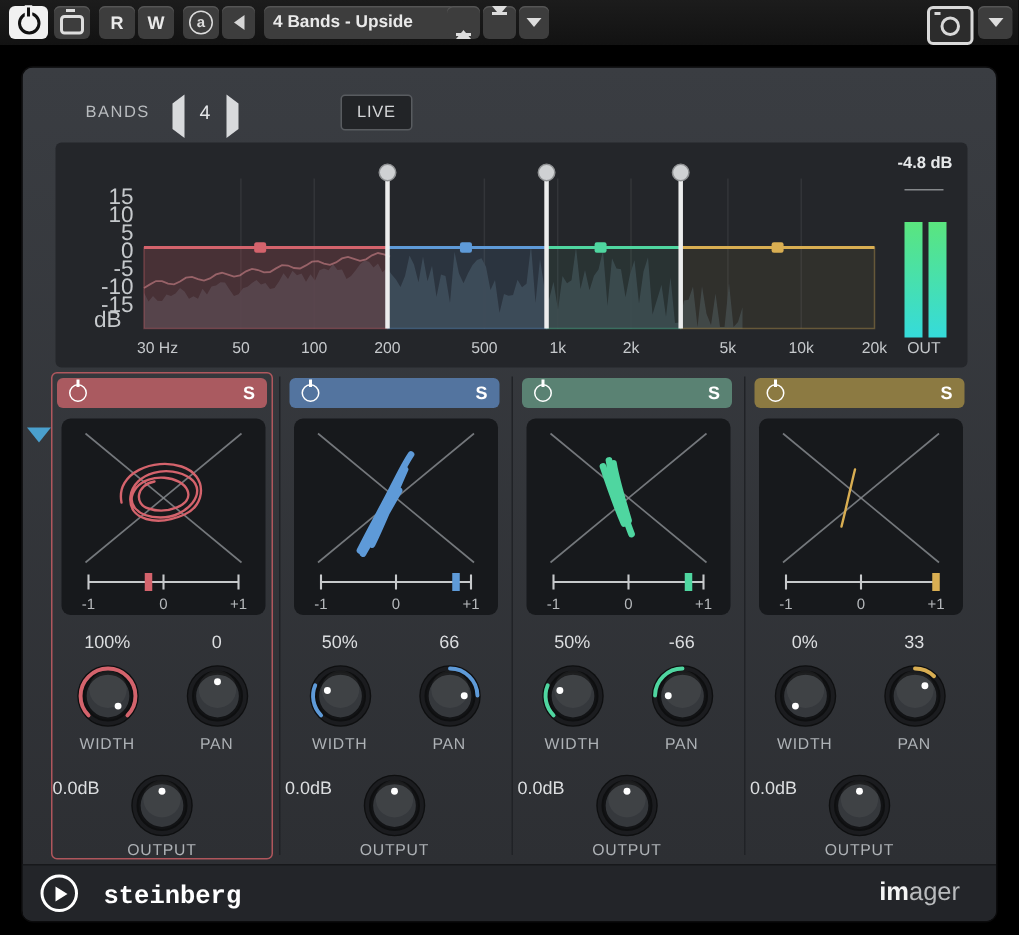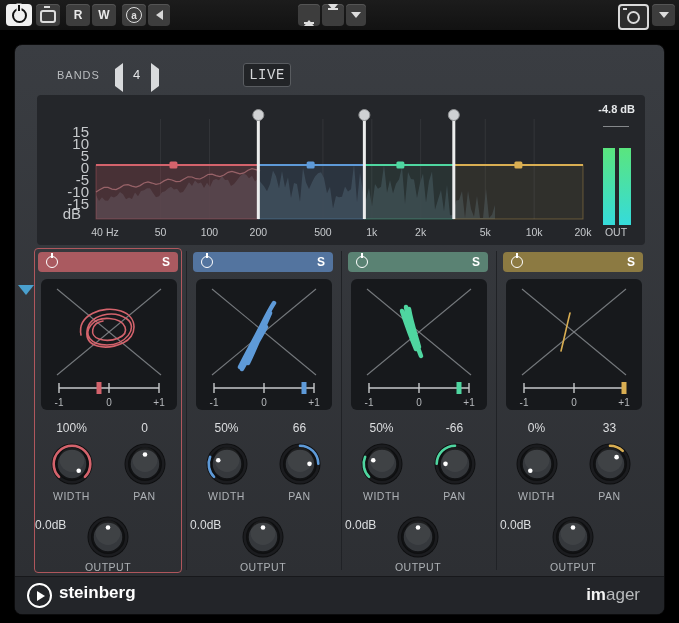--- a/index.html
+++ b/index.html
@@ -36,22 +36,22 @@
   
   #plugin{position:absolute;left:14px;top:44px;width:651px;height:571px;background:linear-gradient(#3a3d42,#2c2e32);
     border:1px solid #0b0b0c;border-radius:8px;overflow:hidden;box-sizing:border-box;}
   
   #bands-label{left:42px;top:24px;font-size:11px;letter-spacing:1px;color:#b9bcbf;}
   #bands-prev{left:100px;top:24px;}
   #bands-count{left:118px;top:22px;font-size:13px;color:#e3e5e7;}
   #bands-next{left:136px;top:24px;}
   .step-l{width:0;height:0;border-top:6px solid transparent;border-bottom:6px solid transparent;border-right:8px solid #d8dadc;}
   .step-r{width:0;height:0;border-top:6px solid transparent;border-bottom:6px solid transparent;border-left:8px solid #d8dadc;}
-  #live-btn{left:228px;top:18px;width:46px;height:22px;background:#222427;border:1px solid #595c60;border-radius:3px;
-    color:#d4d6d8;font-size:14px;letter-spacing:.5px;display:flex;align-items:center;justify-content:center;font-family:Liberation Mono, monospace;}
+  #live-btn{left:212px;top:18px;width:46px;height:22px;background:#222427;border:1px solid #595c60;border-radius:3px;
+    color:#d4d6d8;font-size:11px;letter-spacing:.5px;display:flex;align-items:center;justify-content:center;}
   
   #spec-panel{left:22px;top:50px;width:608px;height:150px;background:#24262a;border-radius:4px;}
   #spec-svg{position:absolute;left:0;top:0;}
   .dbtick{position:absolute;width:40px;text-align:right;font-size:15px;color:#c6c9cc;}
   .ftick{position:absolute;top:131px;transform:translateX(-50%);font-size:10.5px;color:#c6c9cc;white-space:nowrap;}
   #out-value{position:absolute;right:10px;top:8px;font-size:11px;font-weight:bold;color:#e6e8ea;}
   #peak-line{position:absolute;left:566px;top:31px;width:26px;height:1px;background:#85888b;}
   .meter-bar{position:absolute;top:53px;width:12px;height:77px;background:linear-gradient(#5ae57e,#35dbdb);}
   #out-label{position:absolute;left:564px;top:131px;width:30px;text-align:center;font-size:10.5px;color:#c6c9cc;}
   
@@ -70,21 +70,21 @@
   .krow{position:absolute;left:0;top:192px;width:100%;display:flex;}
   .krow .kc{width:74px;display:flex;justify-content:center;}
   .lrow{position:absolute;left:0;top:241px;width:100%;display:flex;}
   .lrow span{width:74px;text-align:center;font-size:10.5px;letter-spacing:.5px;color:#aeb2b6;}
   .ovrow{position:absolute;left:0;top:269px;width:100%;text-align:left;font-size:12px;color:#dcdee0;}
   .okrow{position:absolute;left:0;top:265px;width:100%;display:flex;justify-content:center;}
   .olrow{position:absolute;left:0;top:312px;width:100%;text-align:center;font-size:10.5px;letter-spacing:.5px;color:#aeb2b6;}
   #collapse-tri{left:3px;top:240px;width:0;height:0;border-left:8px solid transparent;border-right:8px solid transparent;border-top:10px solid #4aa0ce;}
   
   #footer{left:0;right:0;bottom:0;height:37px;background:#232529;border-top:1px solid #17181b;}
-  #brand{position:absolute;left:12px;top:6px;display:flex;align-items:flex-start;gap:7px;}
+  #brand{position:absolute;left:12px;top:6px;display:flex;align-items:flex-end;gap:17px;font-family:Liberation Mono, monospace;}
   #brand-circle{width:21px;height:21px;border:2.5px solid #fff;border-radius:50%;display:flex;align-items:center;justify-content:center;}
   #brand-play{width:0;height:0;border-top:5px solid transparent;border-bottom:5px solid transparent;border-left:8px solid #fff;margin-left:2px;}
   #brand-name{color:#fff;font-weight:bold;font-size:17px;}
   #product{position:absolute;right:24px;top:8px;font-size:17px;color:#b9bbbd;}
   #product b{color:#f4f4f4;}
 </style>
 </head>
 <body>
 
 <div id="toolbar">
@@ -95,20 +95,21 @@
       <span class="byp"></span>
     </div>
   <div class="tbtn" id="tb-read">R</div>
   <div class="tbtn" id="tb-write">W</div>
   <div class="tbtn" id="tb-auto">
       <span class="circ-a">a</span>
     </div>
   <div class="tbtn" id="tb-back">
       <span class="tri-l"></span>
     </div>
+  <div class="tbtn" id="tb-preset">4 Bands - Upside</div>
   <div class="tbtn" id="tb-prev">
       <span><span class="tri-u"></span><span class="ubar"></span></span>
     </div>
   <div class="tbtn" id="tb-next">
       <span><span class="ubar"></span><span class="tri-d"></span></span>
     </div>
   <div class="tbtn" id="tb-menu">
       <span class="tri-d"></span>
     </div>
   <div class="tbtn" id="tb-cam">
@@ -163,21 +164,21 @@
     <div class="meter-bar" style="left:582px"></div>
     <div id="out-label">OUT</div>
   <div class="dbtick" style="left: 12px; top: 28px;">15</div>
       <div class="dbtick" style="left: 12px; top: 40px;">10</div>
       <div class="dbtick" style="left: 12px; top: 52px;">5</div>
       <div class="dbtick" style="left: 12px; top: 64px;">0</div>
       <div class="dbtick" style="left: 12px; top: 76px;">-5</div>
       <div class="dbtick" style="left: 12px; top: 88px;">-10</div>
       <div class="dbtick" style="left: 12px; top: 100px;">-15</div>
       <div class="dbtick" style="left: 4px; top: 110px;">dB</div>
-      <div class="ftick" style="left: 68px;">40 Hz</div>
+      <div class="ftick" style="left: 68px;">30 Hz</div>
       <div class="ftick" style="left: 123.599px;">50</div>
       <div class="ftick" style="left: 172.466px;">100</div>
       <div class="ftick" style="left: 221.333px;">200</div>
       <div class="ftick" style="left: 285.932px;">500</div>
       <div class="ftick" style="left: 334.799px;">1k</div>
       <div class="ftick" style="left: 383.667px;">2k</div>
       <div class="ftick" style="left: 448.266px;">5k</div>
       <div class="ftick" style="left: 497.133px;">10k</div>
       <div class="ftick" style="left: 546px;">20k</div>
     </div>

